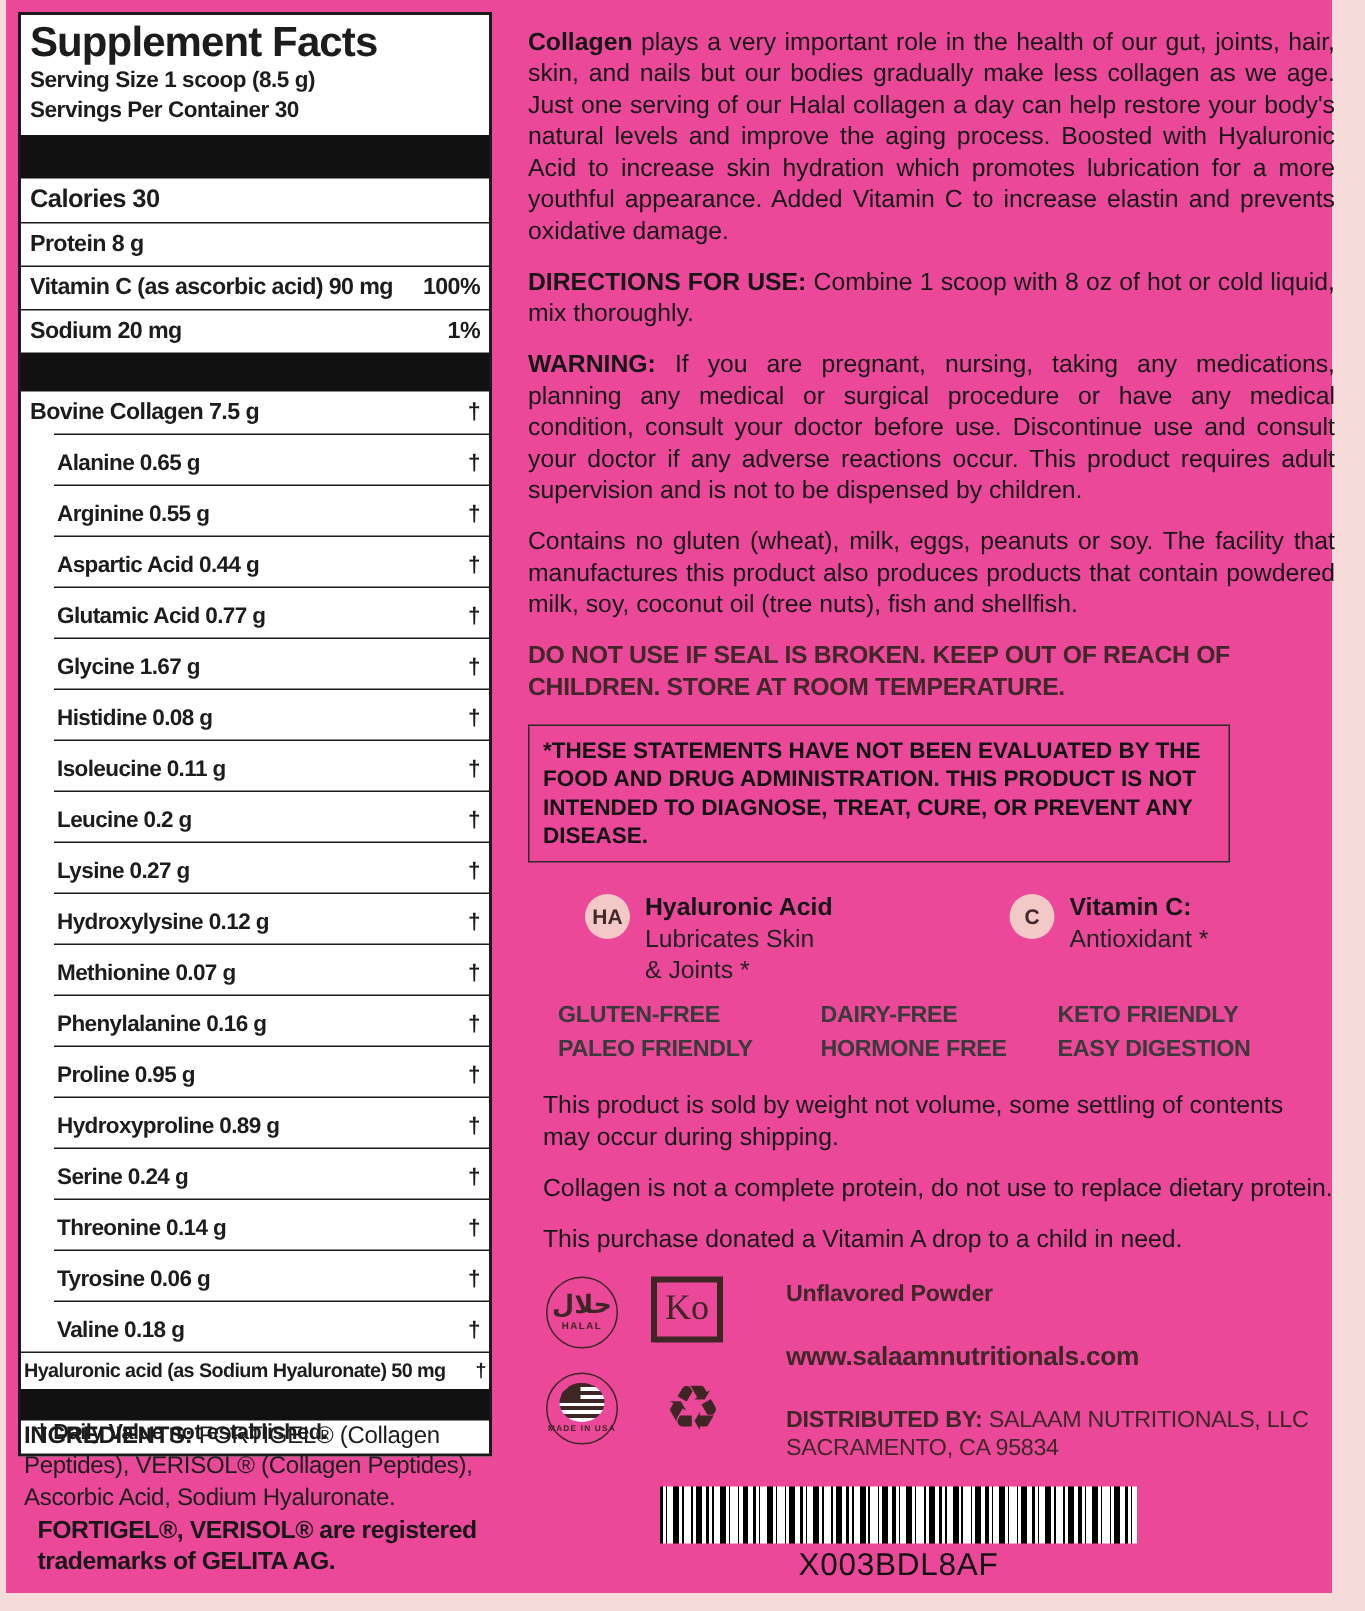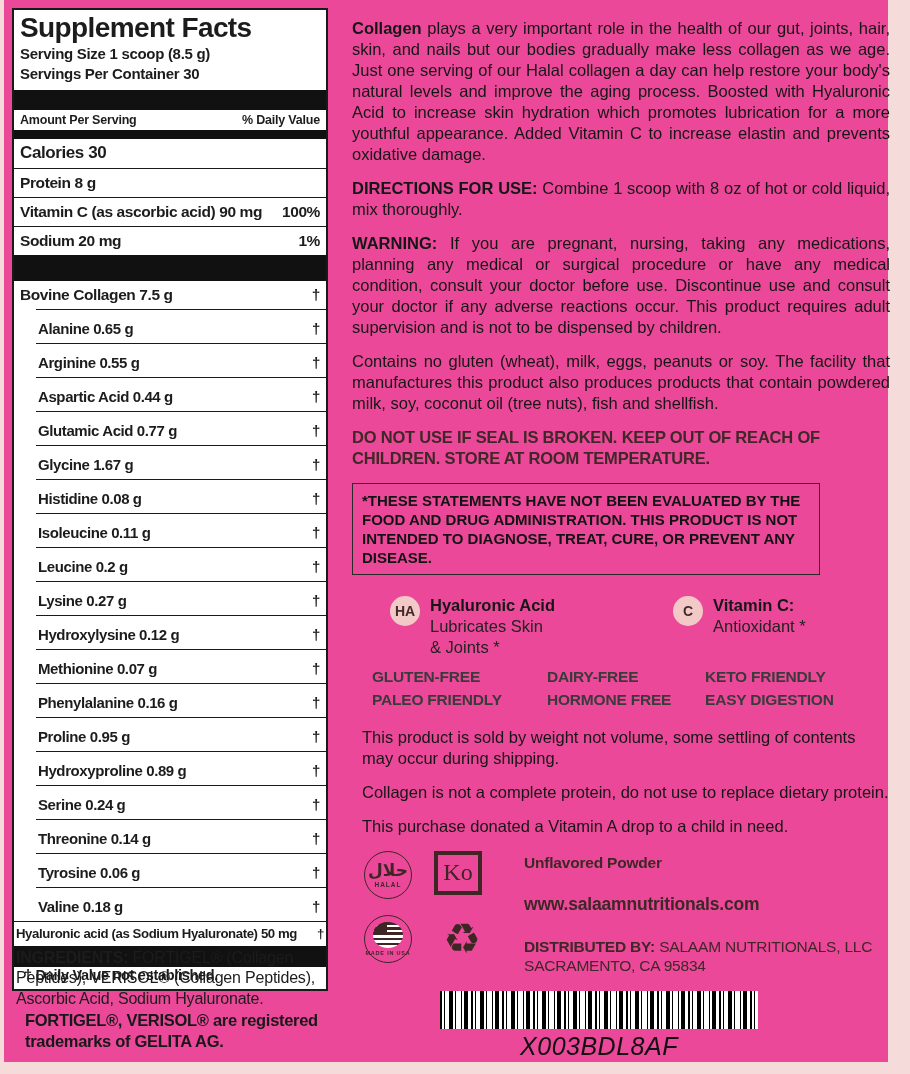--- a/index.html
+++ b/index.html
@@ -128,36 +128,32 @@
   .contact-dist b{font-weight:700;}
   
   .barcode-wrap{margin:16px 0 0 88px;width:318px;text-align:center;}
   .barcode{
     height:38px;width:318px;
     background:repeating-linear-gradient(90deg,
       #000 0 2px,#fff 2px 4px,#000 4px 5px,#fff 5px 9px,
       #000 9px 13px,#fff 13px 15px,#000 15px 16px,#fff 16px 21px,
       #000 21px 22px,#fff 22px 24px,#000 24px 28px,#fff 28px 31px);
   }
-  .barcode-text{font-size:25px;letter-spacing:0.5px;margin-top:3px;color:#111;font-style:italic;}
+  .barcode-text{font-size:21px;letter-spacing:0.5px;margin-top:3px;color:#111;}
 </style>
 </head>
 <body>
 
 <div class="label">
 
   <section class="facts">
     <div class="facts-title">Supplement Facts</div>
     <div class="serving">Serving Size 1 scoop (8.5 g)</div>
     <div class="serving">Servings Per Container 30</div>
     <div class="bar bar1"></div>
-    <div class="hdr-row">
-      <span>Amount Per Serving</span>
-      <span>% Daily Value</span>
-    </div>
     <div class="bar bar2"></div>
     <div class="frow cal">
       <span>Calories 30</span>
     </div>
     <div class="frow rule">
       <span>Protein 8 g</span>
       <span></span>
     </div>
     <div class="frow rule">
       <span>Vitamin C (as ascorbic acid) 90 mg</span>

